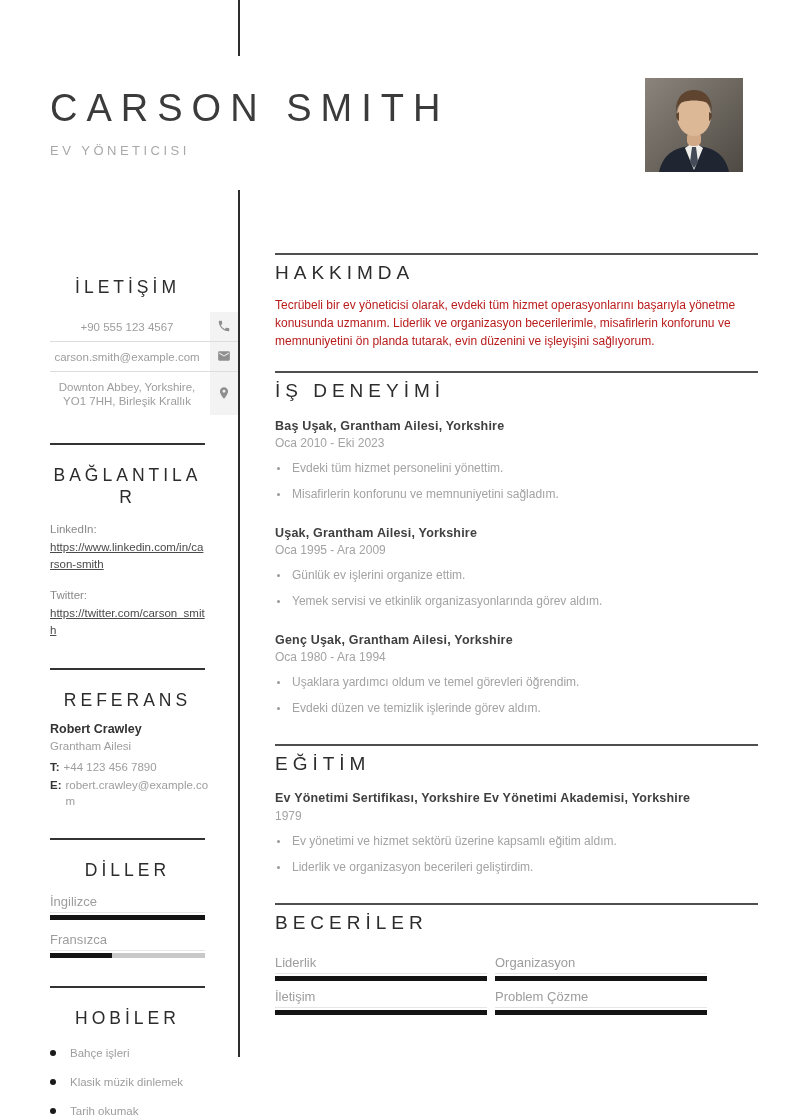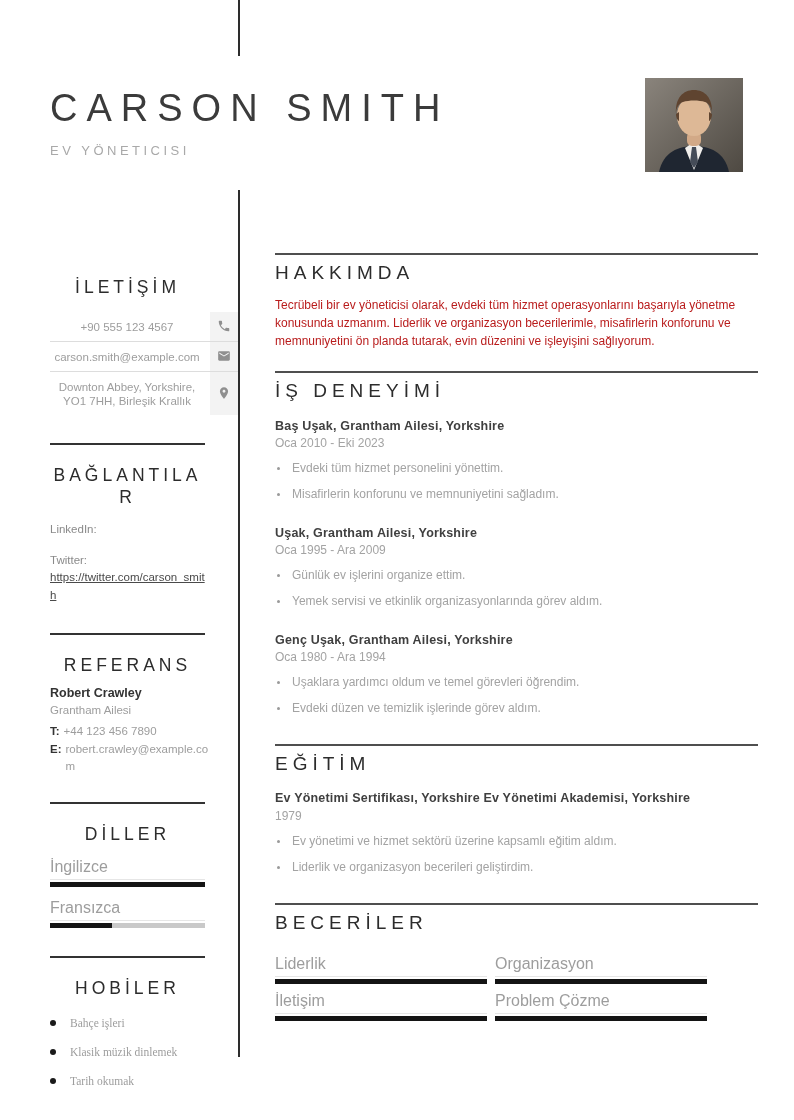--- a/index.html
+++ b/index.html
@@ -58,27 +58,27 @@
   .ref-name{margin-top:9px;font-size:12.5px;font-weight:bold;color:#333;line-height:1.35;}
   .ref-org{font-size:11.5px;color:#9d9d9d;line-height:1.4;}
   .ref-line{display:flex;font-size:11.5px;line-height:1.45;margin-top:5px;width:160px;}
   .ref-line:first-of-type{margin-top:8px;}
   .ref-label{font-weight:bold;color:#333;margin-right:4px;flex:0 0 auto;}
   .ref-value{color:#9d9d9d;word-break:break-all;}
   .ref-line + .ref-line{margin-top:1px;}
 
   .bar-item{width:155px;margin-top:12px;}
   .bar-label{
-    font-size:16px;color:#9d9d9d;padding-bottom:3px;
+    font-size:13px;color:#9d9d9d;padding-bottom:3px;
     border-bottom:1px solid #e6e6e6;
   }
   .bar-track{margin-top:2px;height:5px;background:#c9c9c9;}
   .bar-fill{height:100%;background:#141414;}
 
-  .hobby-list{margin-top:12px;font-family:Liberation Serif, serif;}
+  .hobby-list{margin-top:12px;}
   .hobby-item{display:flex;align-items:center;margin-top:17px;}
   .hobby-dot{width:6px;height:6px;border-radius:50%;background:#1a1a1a;margin-right:14px;flex:0 0 auto;}
   .hobby-text{font-size:11.5px;color:#9d9d9d;}
 
   
   .main{position:absolute;left:275px;top:253px;width:483px;}
   .m-section{border-top:2px solid #4f4f4f;padding-top:7px;}
   .m-heading{
     margin:0;font-size:19px;font-weight:500;color:#2c2c2c;
     letter-spacing:5px;line-height:1.2;
@@ -168,20 +168,21 @@
         </div>
       </div>
     </section>
 
     <div class="sb-divider"></div>
 
     <section>
       <h2 class="sb-heading">BAĞLANTILAR</h2>
       <div class="link-item">
         <div class="link-label">LinkedIn:</div>
+        <a class="link-url" href="#">https://www.linkedin.com/in/carson-smith</a>
       </div>
       <div class="link-item">
         <div class="link-label">Twitter:</div>
         <a class="link-url" href="#">https://twitter.com/carson_smith</a>
       </div>
     </section>
 
     <div class="sb-divider"></div>
 
     <section>

